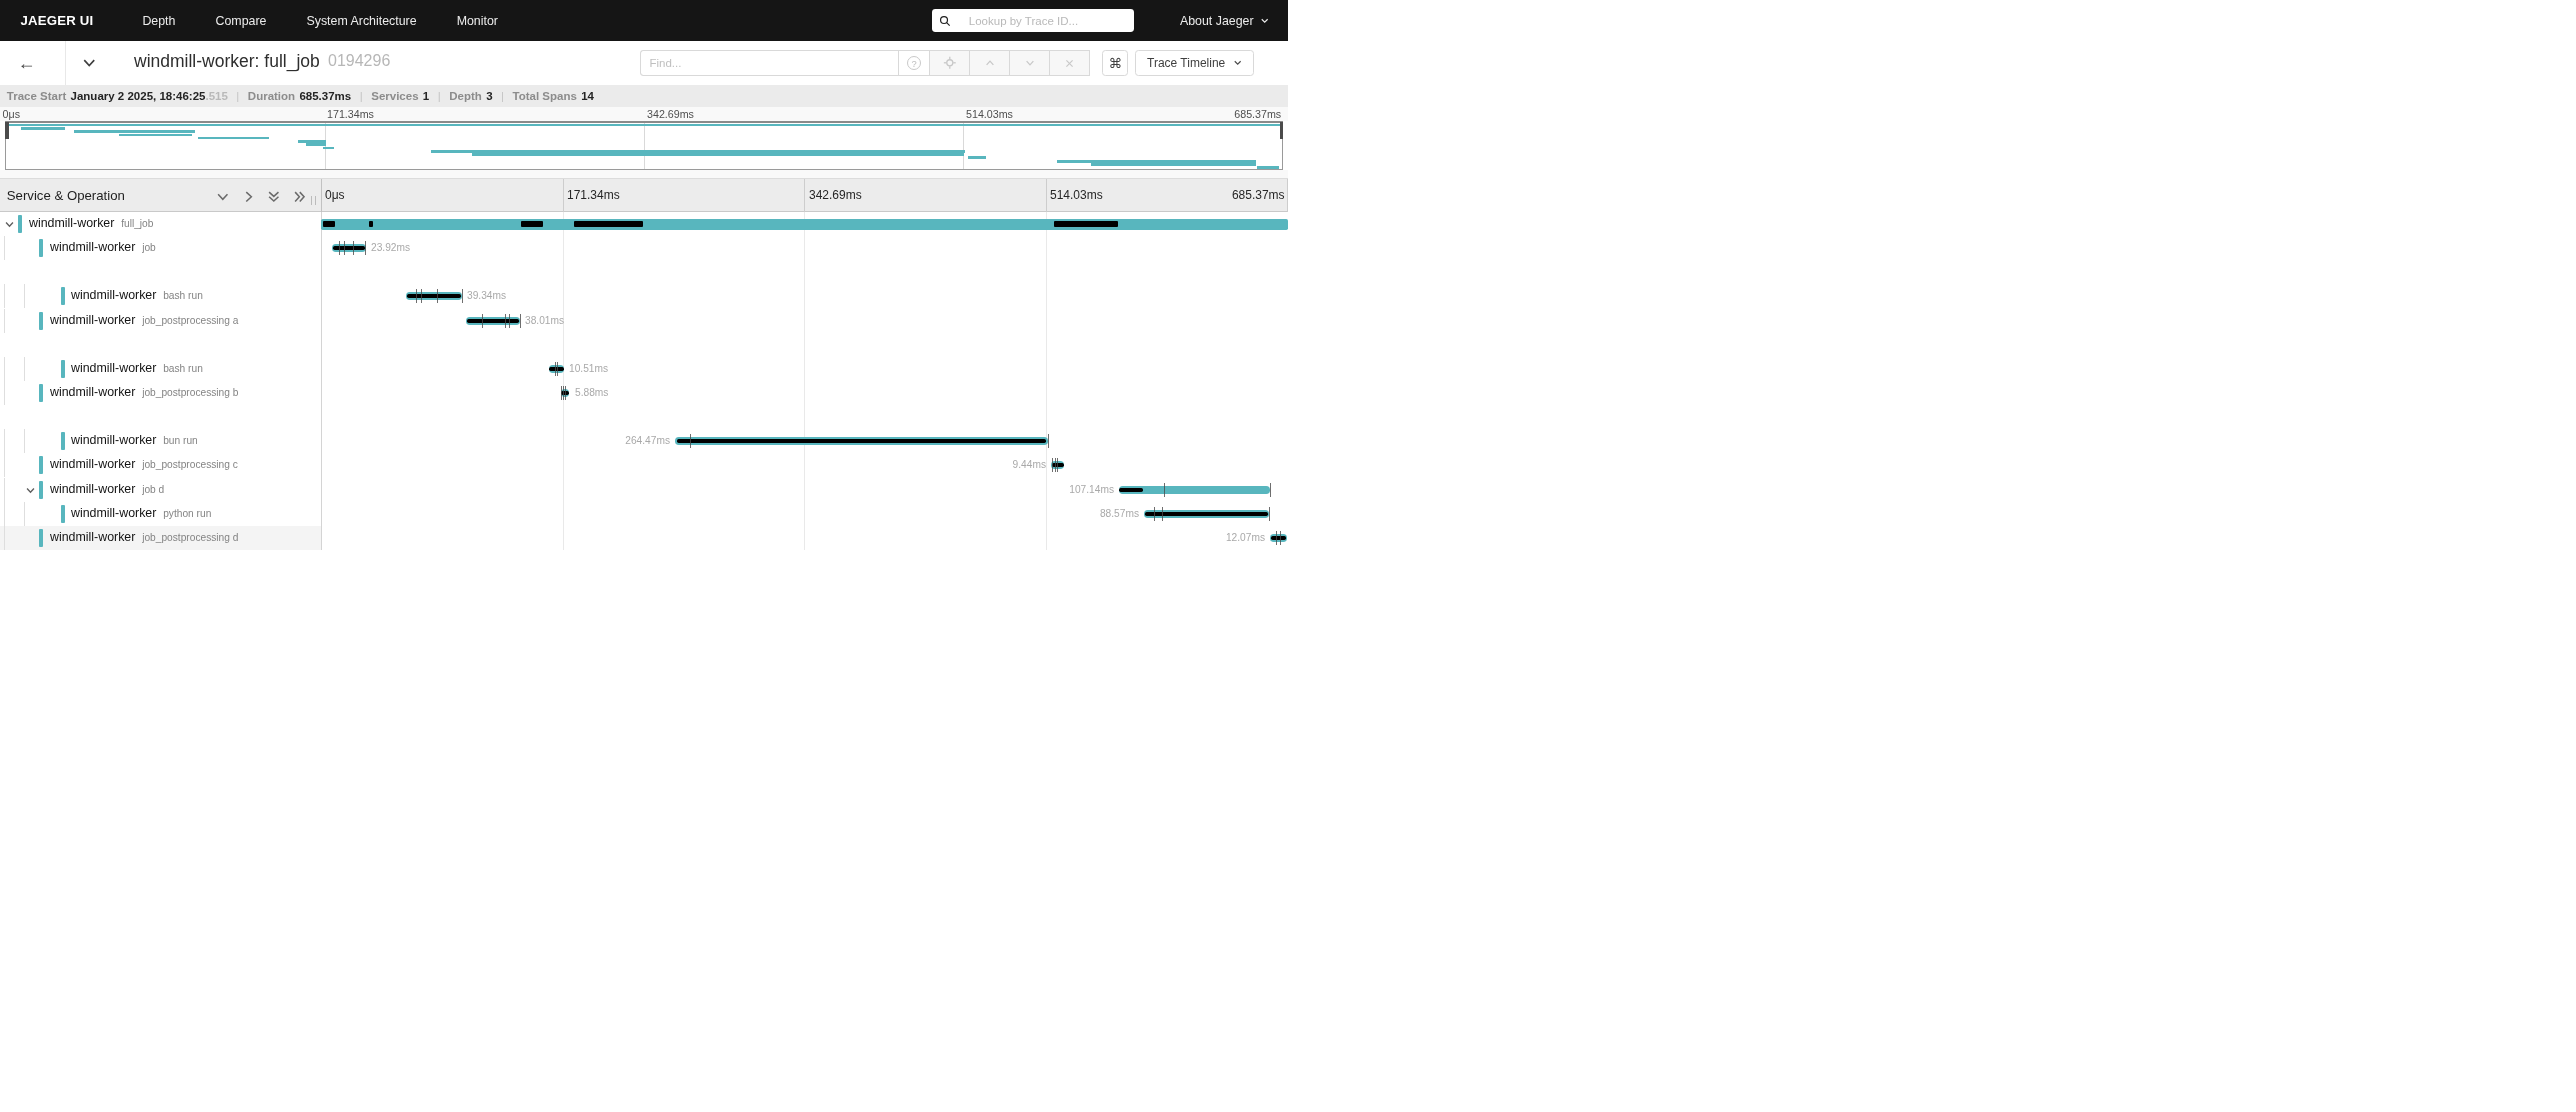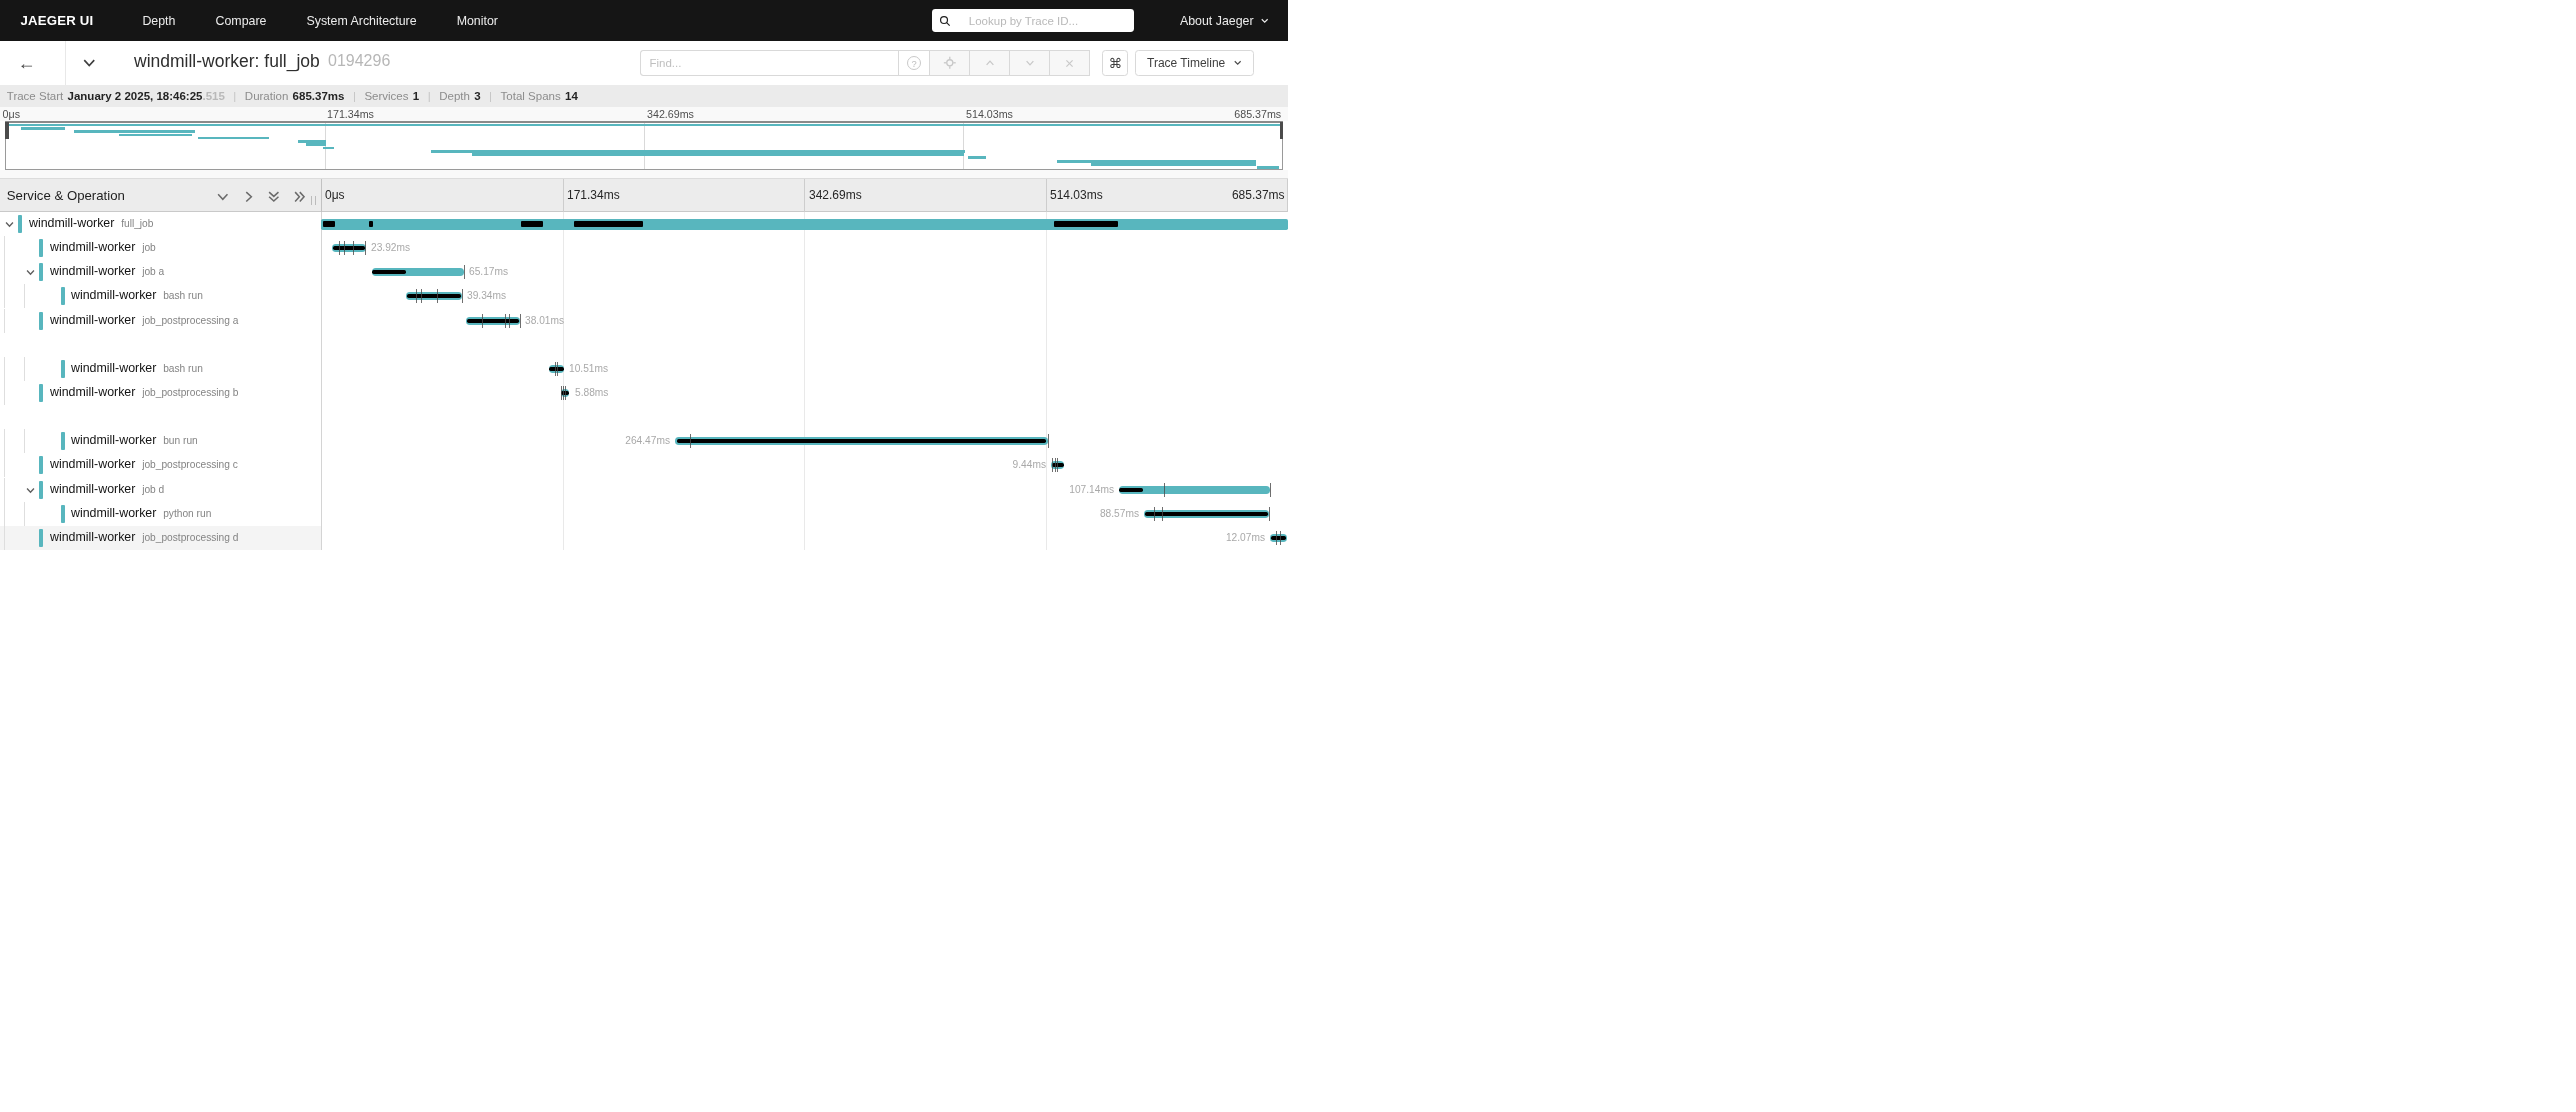--- a/index.html
+++ b/index.html
@@ -45,21 +45,21 @@
            align-items:center; justify-content:center; cursor:pointer; }
   .fcell:last-of-type { border-radius:0 3.4px 3.4px 0; }
   .cmdbtn { margin-left:12px; width:26.4px; border:0.9px solid #d9d9d9; border-radius:3.4px; background:#fff;
             display:flex; align-items:center; justify-content:center; font-size:13.6px; color:#3e3e3e; cursor:pointer; }
   .ttbtn { margin-left:6.8px; width:119px; border:0.9px solid #d9d9d9; border-radius:3.4px; background:#fff;
            display:flex; align-items:center; justify-content:center; gap:7.7px; font-size:12px; color:#3f3f3f; cursor:pointer; }
 
   
   .summary { position:absolute; left:0; top:85px; width:1288px; height:22px; background:#ebebeb;
              display:flex; align-items:center; padding-left:6.8px; font-size:11.5px; }
-  .sum-label { color:#8c8c8c; }
+  .sum-label { color:#8c8c8c;font-weight:bold; }
   .sum-value { color:#242424; font-weight:700; margin-left:4.3px;text-align:center; }
   .sum-suffix { color:#b9b9b9; font-weight:700; }
   .sum-sep { color:#c4c4c4; margin:0 8.5px; font-weight:400; }
 
   
   .mlabels { position:absolute; left:0; top:107px; width:1288px; height:13.6px; background:#f9f9f9; }
   .mlabel { position:absolute; top:0.9px; font-size:10.7px; color:#4f4f4f; }
   .minimap { position:absolute; left:5.1px; top:121px; width:1278px; height:49px; background:#fff;
              border:0.9px solid #9a9a9a; border-top:2.1px solid #8a8a8a; cursor:crosshair; }
   .mgrid { position:absolute; top:0; width:0.9px; height:100%; background:#d9d9d9; }
@@ -323,37 +323,20 @@
       </div>
       <div class="bar child" style="left: 332px; width: 34px;">
         <div class="seg" style="left: 2%; width: 96%;"></div>
       </div>
       <div class="btick" style="left: 339px;"></div>
       <div class="btick" style="left: 344px;"></div>
       <div class="btick" style="left: 353px;"></div>
       <div class="btick" style="left: 365px;"></div>
       <span class="durlabel" style="left: 371px;">23.92ms</span>
     </div>
-    <div class="srow" style="top: 48px;">
-      <div class="namecell">
-        <div class="guide" style="left: 4.3px;"></div>
-        <span class="rowchev" style="left: 25px;">
-          <svg class="icon" width="11" height="11" viewBox="0 0 16 16">
-            <path d="M3 5 L8 10.5 L13 5" fill="none" stroke="#5f5f5f" stroke-width="2"></path>
-          </svg>
-        </span>
-        <span class="cblock" style="left: 39px;"></span>
-        <span class="sname" style="left: 50px;">windmill-worker<span class="oname">job a</span></span>
-      </div>
-      <div class="bar child" style="left: 372px; width: 92px;">
-        <div class="seg" style="left: 0%; width: 37%;"></div>
-      </div>
-      <div class="btick" style="left: 464px;"></div>
-      <span class="durlabel" style="left: 469px;">65.17ms</span>
-    </div>
     <div class="srow" style="top: 72px;">
       <div class="namecell">
         <div class="guide" style="left: 4.3px;"></div>
         <div class="guide" style="left: 23.5px;"></div>
         <span class="cblock" style="left: 61px;"></span>
         <span class="sname" style="left: 71px;">windmill-worker<span class="oname">bash run</span></span>
       </div>
       <div class="bar child" style="left: 406px; width: 56px;">
         <div class="seg" style="left: 2%; width: 96%;"></div>
       </div>

